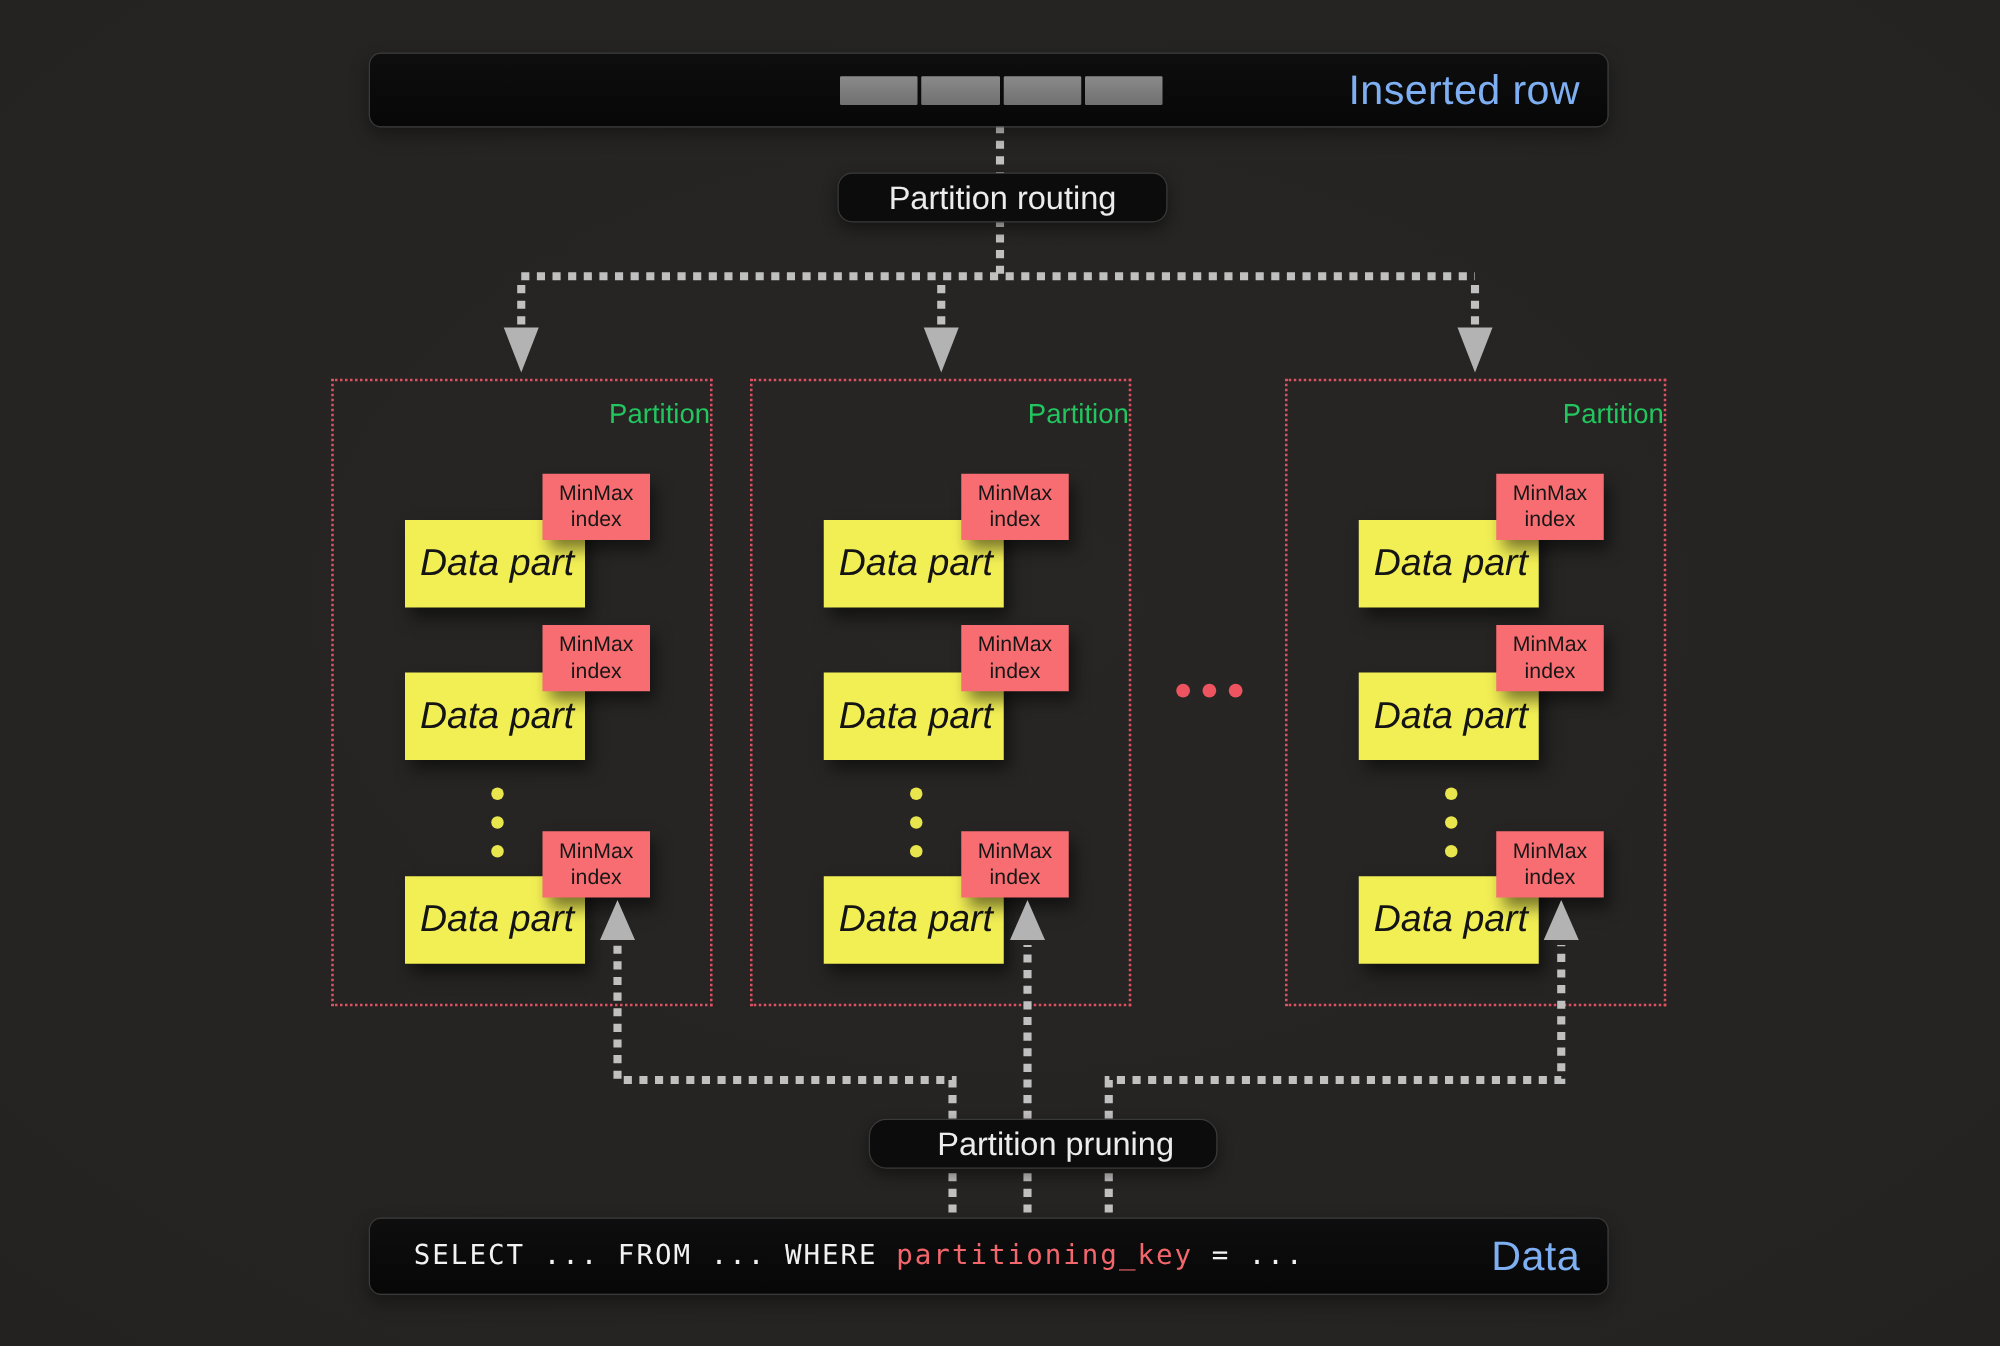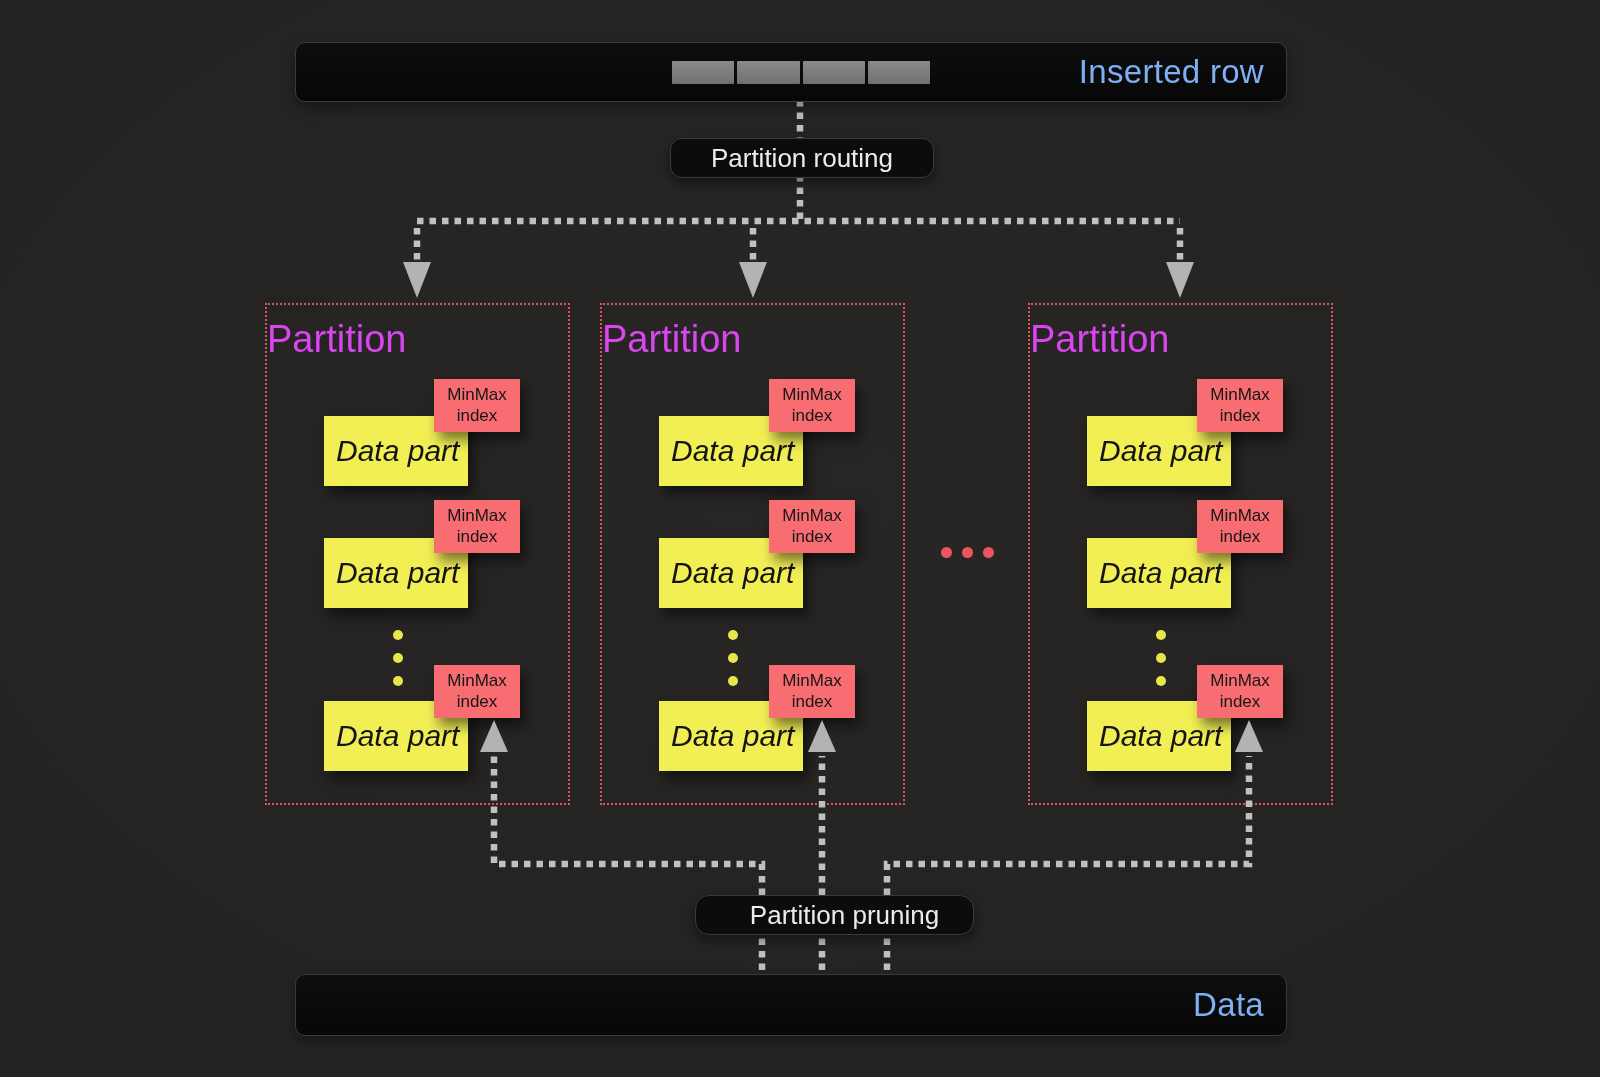--- a/index.html
+++ b/index.html
@@ -39,22 +39,22 @@
   }
   .pill.routing{left:670px;top:138px;width:262px;height:38px;border-radius:12px;}
   .pill.pruning{left:695px;top:895px;width:257px;height:38px;border-radius:14px;padding-left:20px;}
 
   
   .partition{
     position:absolute;top:303px;width:305px;height:502px;
     border:2px dotted #dd5260;z-index:2;box-sizing:border-box;
   }
   .partition-title{
-    position:absolute;top:13px;left:0;width:100%;text-align:left;
-    color:#d946ef;font-size:38px;
+    position:absolute;top:13px;left:0;width:100%;text-align:right;
+    color:#22c55e;font-size:22px;
   }
   .datapart{
     position:absolute;left:57px;width:144px;height:70px;
     background:#f2ef55;z-index:2;display:flex;align-items:center;
     box-shadow:5px 8px 12px rgba(0,0,0,.5);
   }
   .datapart span{color:#141414;font-size:30px;padding-left:12px;white-space:nowrap;font-style:italic;}
   .dp1{top:111px;} .dp2{top:233px;} .dp3{top:396px;}
   .minmax{
     position:absolute;left:167px;width:86px;height:53px;
@@ -215,14 +215,15 @@
   <div class="datapart dp3">
       <span>Data part</span>
     </div>
 </div>
 
 <div class="pill pruning">
   <span>Partition pruning</span>
 </div>
 
 <div class="bar" style="top:974px;height:60px;">
+  <div class="query-text"><span>SELECT ... FROM ... WHERE </span><span class="key">partitioning_key</span><span> = ...</span></div>
   <div class="bar-label">Data</div>
 </div>
 
 </body></html>

